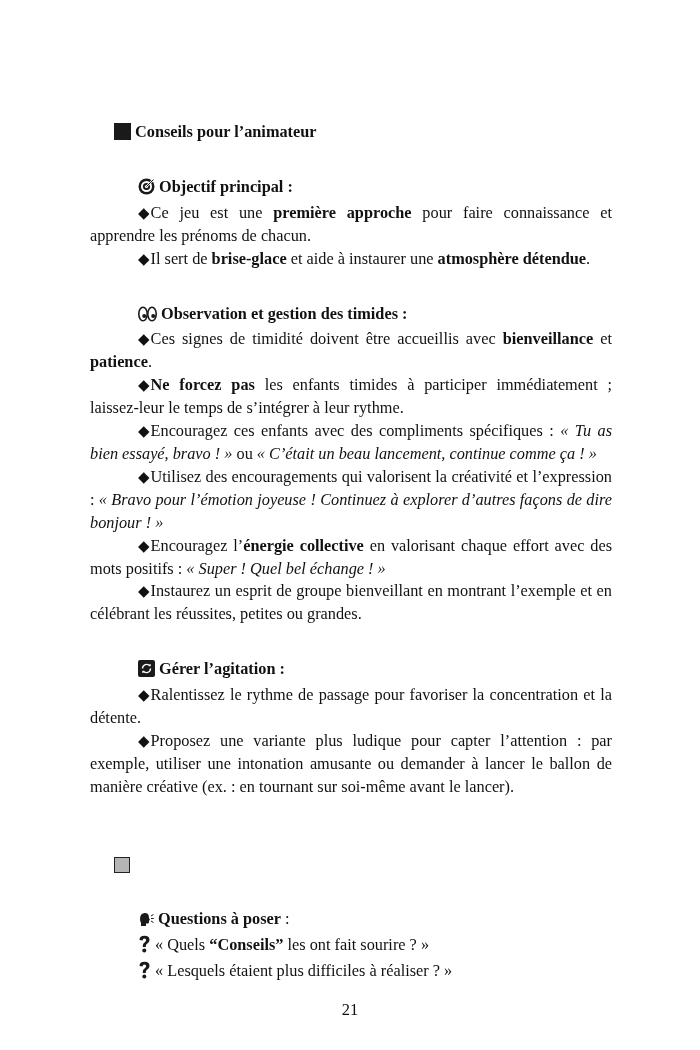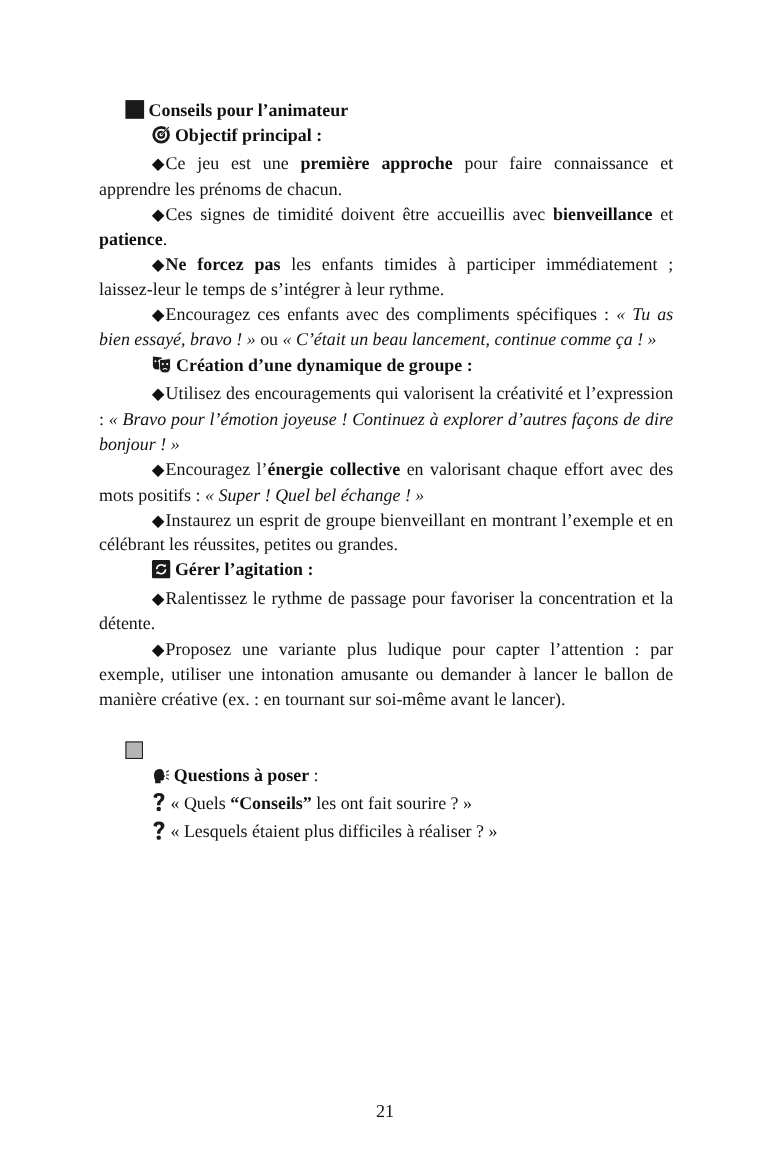--- a/index.html
+++ b/index.html
@@ -23,20 +23,21 @@
     font-size: 16.3px;
     line-height: 22.9px;
   }
   p {
     margin: 0;
     text-align: justify;
     text-indent: 24px;
   }
   p.head {
     text-align: left;
+    margin-top: 32px;
   }
   p.spacer {
     height: 22.9px;
   }
   b { font-weight: bold; }
   i { font-style: italic; }
 
   .ico {
     display: inline-block;
     vertical-align: -3px;
@@ -87,44 +88,44 @@
         <circle cx="8.5" cy="8.5" r="3.6" fill="#1a1a1a"></circle>
         <circle cx="8.5" cy="8.5" r="1.6" fill="#fff"></circle>
         <line x1="8.5" y1="8.5" x2="15.5" y2="1.5" stroke="#fff" stroke-width="2"></line>
         <line x1="8.5" y1="8.5" x2="15.5" y2="1.5" stroke="#1a1a1a" stroke-width="1"></line>
       </svg>
     </span><b>Objectif principal :</b>
   </p>
   <p>
     <span class="bullet">◆</span><span>Ce jeu est une </span><b>première approche</b><span> pour faire connaissance et apprendre les prénoms de chacun.</span>
   </p>
+  <p>
+    <span class="bullet">◆</span><span>Il sert de </span><b>brise-glace</b><span> et aide à instaurer une </span><b>atmosphère détendue</b><span>.</span>
+  </p>
 
+  <p class="head">
+    <span class="ico">
+      <svg width="19" height="16" viewBox="0 0 19 16">
+        <ellipse cx="5" cy="8" rx="4.2" ry="6.8" fill="#fff" stroke="#1a1a1a" stroke-width="1.6"></ellipse>
+        <ellipse cx="14" cy="8" rx="4.2" ry="6.8" fill="#fff" stroke="#1a1a1a" stroke-width="1.6"></ellipse>
+        <circle cx="6.2" cy="10" r="2" fill="#1a1a1a"></circle>
+        <circle cx="15.2" cy="10" r="2" fill="#1a1a1a"></circle>
+      </svg>
+    </span><b>Observation et gestion des timides :</b>
+  </p>
   <p>
     <span class="bullet">◆</span><span>Ces signes de timidité doivent être accueillis avec </span><b>bienveillance</b><span> et </span><b>patience</b><span>.</span>
   </p>
   <p>
     <span class="bullet">◆</span><b>Ne forcez pas</b><span> les enfants timides à participer immédiatement ; laissez-leur le temps de s’intégrer à leur rythme.</span>
   </p>
   <p>
     <span class="bullet">◆</span><span>Encouragez ces enfants avec des compliments spécifiques : </span><i>« Tu as bien essayé, bravo ! »</i><span> ou </span><i>« C’était un beau lancement, continue comme ça ! »</i>
   </p>
 
-  <p class="head">
-    <span class="ico">
-      <svg width="18" height="17" viewBox="0 0 18 17">
-        <path d="M1 1 L9 2 L9 9 Q9 13 5 13 Q1 13 1 9 Z" fill="#1a1a1a"></path>
-        <path d="M7 4 L17 3 L17 11 Q17 16 12 16 Q7 16 7 11 Z" fill="#1a1a1a" stroke="#fff" stroke-width="0.8"></path>
-        <circle cx="10" cy="8" r="1" fill="#fff"></circle>
-        <circle cx="14" cy="8" r="1" fill="#fff"></circle>
-        <path d="M10 13 Q12 11 14 13" stroke="#fff" stroke-width="1" fill="none"></path>
-        <circle cx="3.3" cy="5.5" r="0.9" fill="#fff"></circle>
-        <circle cx="6.5" cy="5.5" r="0.9" fill="#fff"></circle>
-      </svg>
-    </span><b>Création d’une dynamique de groupe :</b>
-  </p>
   <p>
     <span class="bullet">◆</span><span>Utilisez des encouragements qui valorisent la créativité et l’expression : </span><i>« Bravo pour l’émotion joyeuse ! Continuez à explorer d’autres façons de dire bonjour ! »</i>
   </p>
   <p>
     <span class="bullet">◆</span><span>Encouragez l’</span><b>énergie collective</b><span> en valorisant chaque effort avec des mots positifs : </span><i>« Super ! Quel bel échange ! »</i>
   </p>
   <p>
     <span class="bullet">◆</span><span>Instaurez un esprit de groupe bienveillant en montrant l’exemple et en célébrant les réussites, petites ou grandes.</span>
   </p>
 

